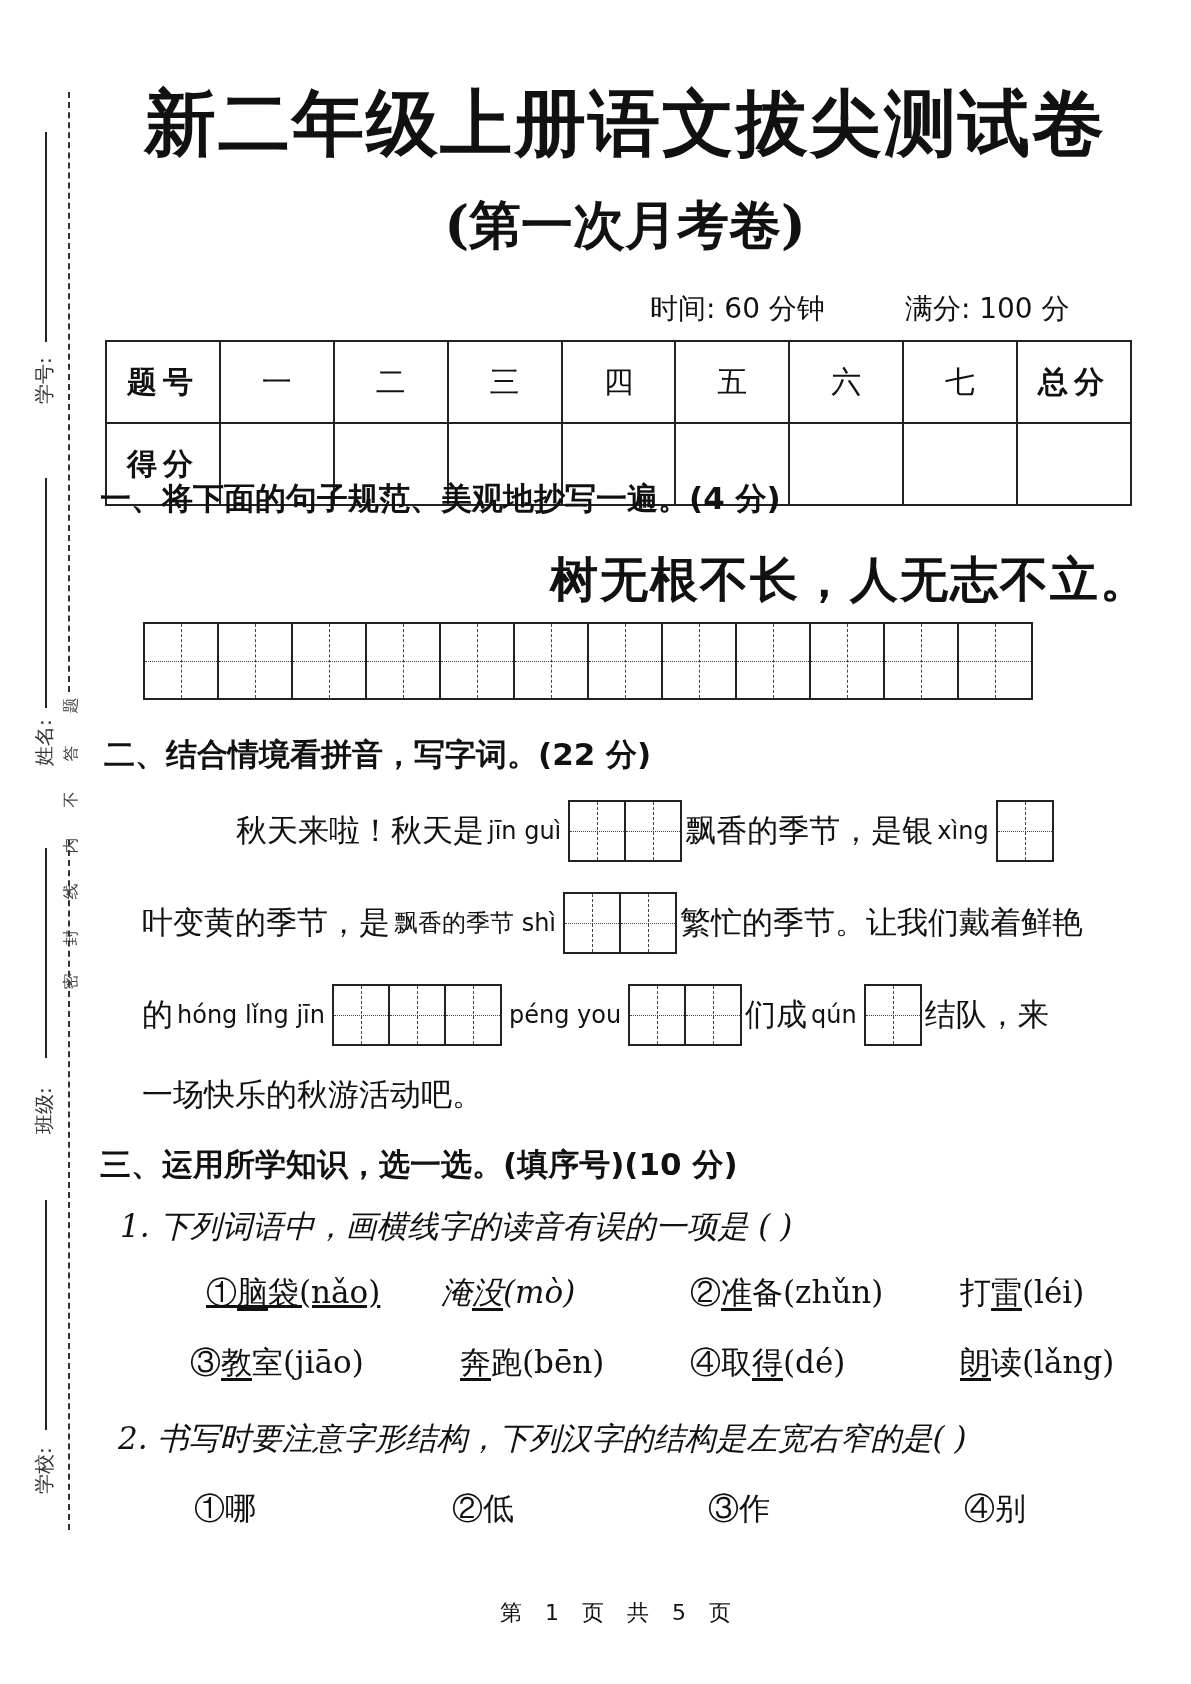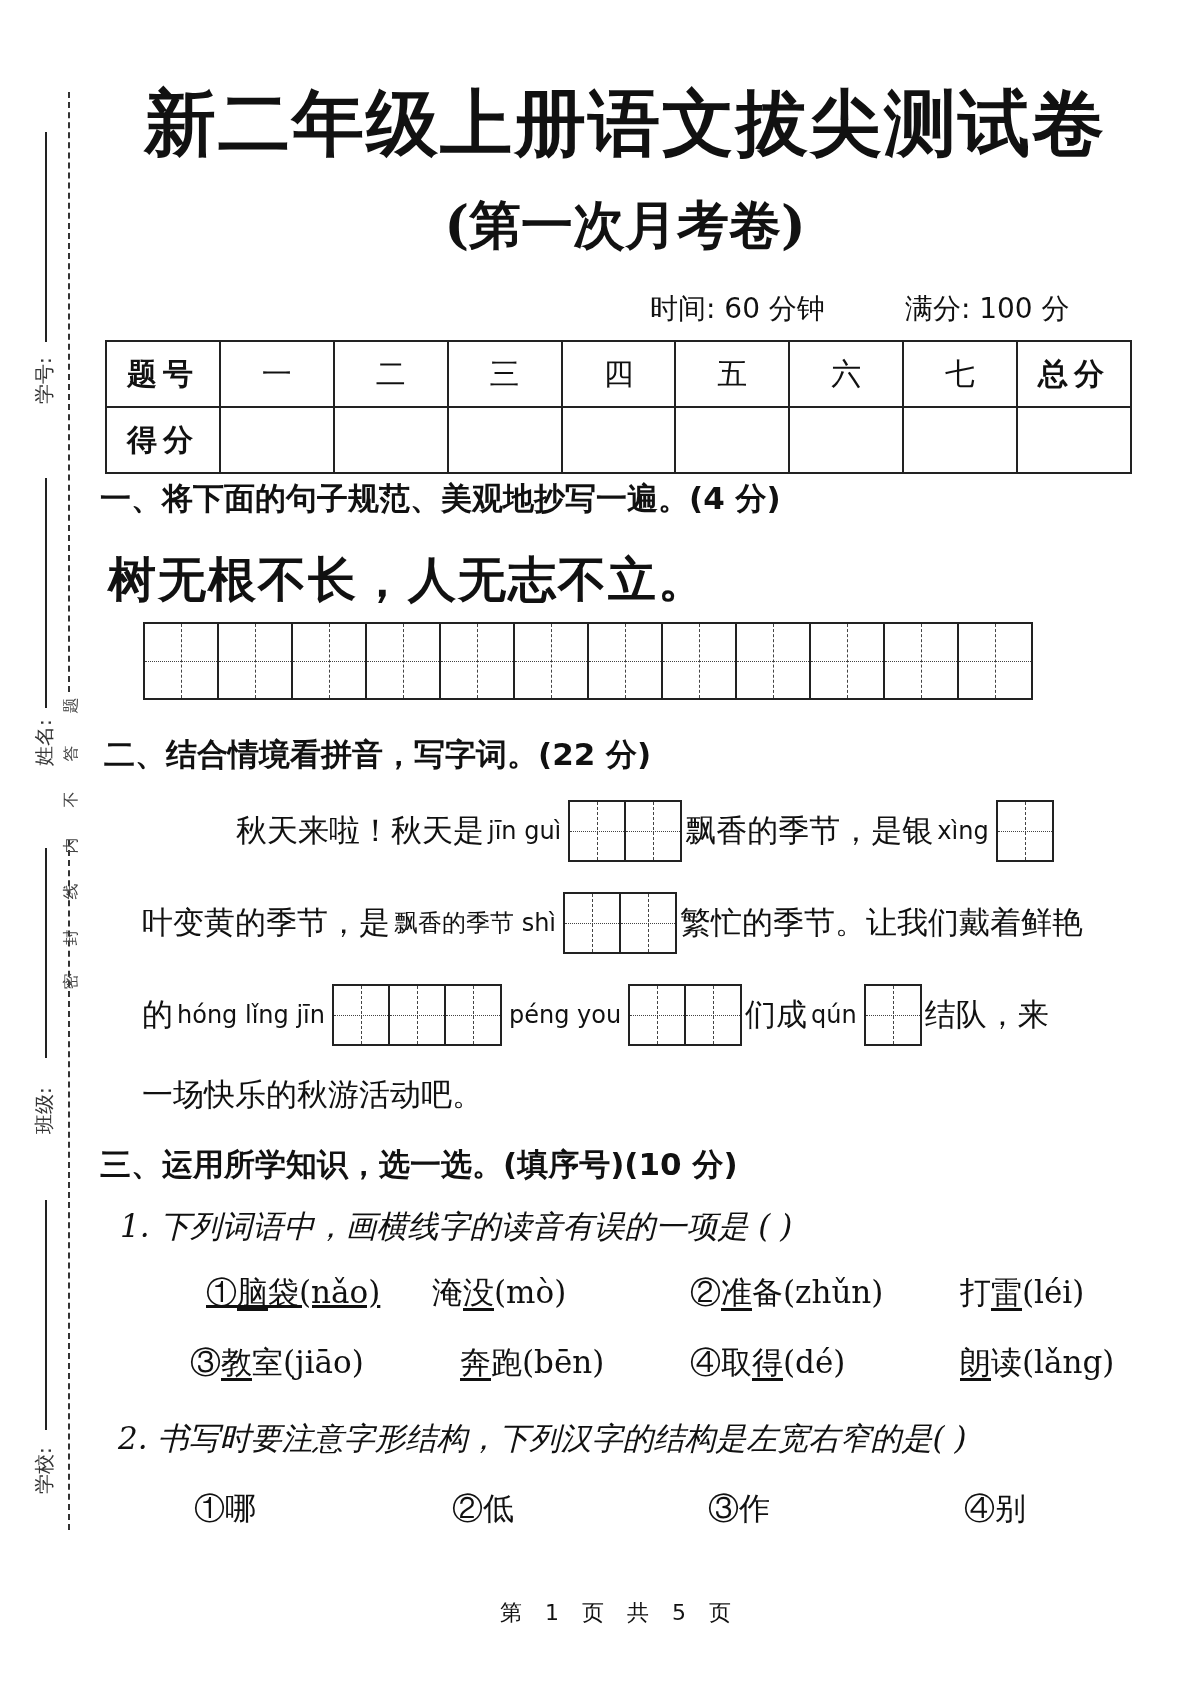--- a/index.html
+++ b/index.html
@@ -46,32 +46,32 @@
   }
   .meta .gap { display: inline-block; width: 80px; }
 
   
   .score-table {
     position: absolute; left: 105px; top: 340px; width: 1027px;
     border-collapse: collapse; table-layout: fixed;
   }
   .score-table td {
     border: 2px solid #222; height: 48px; text-align: center;
-    font-size: 30px; padding: 8px;
+    font-size: 30px; padding: 16px;
   }
   .score-table .rowhead { font-weight: bold; letter-spacing: 6px; }
 
   
   .heading {
     font-family: "DejaVu Sans", sans-serif; font-weight: bold;
     font-size: 31px; white-space: nowrap;
   }
 
   .motto {
-    left: 108px; width: 1050px; top: 548px; text-align: left;
+    left: 100px; width: 1050px; top: 548px; text-align: right;
     font-size: 48px; font-weight: bold; letter-spacing: 2px;
   }
 
   
   .grid-row { position: absolute; display: flex; border: 2px solid #222; border-right: none; }
   .cell {
     position: relative; width: 74px; height: 74px; border-right: 2px solid #222;
     box-sizing: border-box;
   }
   .cell::before {
@@ -253,21 +253,21 @@
   <span>一场快乐的秋游活动吧。</span>
 </div>
 
 <div class="abs heading" style="left:100px; top:1144px;">三、运用所学知识，选一选。(填序号)(10 分)</div>
 
 <div class="abs q" style="left:120px; top:1206px;">1. 下列词语中，画横线字的读音有误的一项是 (        )</div>
 
 <div class="abs opt" style="left:206px; top:1272px;text-decoration:underline;">
   <span>①</span><span class="u">脑</span><span>袋(nǎo)</span>
 </div>
-<div class="abs opt" style="left:432px; top:1272px;">
+<div class="abs opt" style="left:441px; top:1272px;font-style:italic;">
   <span>淹</span><span class="u">没</span><span>(mò)</span>
 </div>
 <div class="abs opt" style="left:690px; top:1272px;">
   <span>②</span><span class="u">准</span><span>备(zhǔn)</span>
 </div>
 <div class="abs opt" style="left:960px; top:1272px;">
   <span>打</span><span class="u">雷</span><span>(léi)</span>
 </div>
 
 <div class="abs opt" style="left:190px; top:1342px;">

